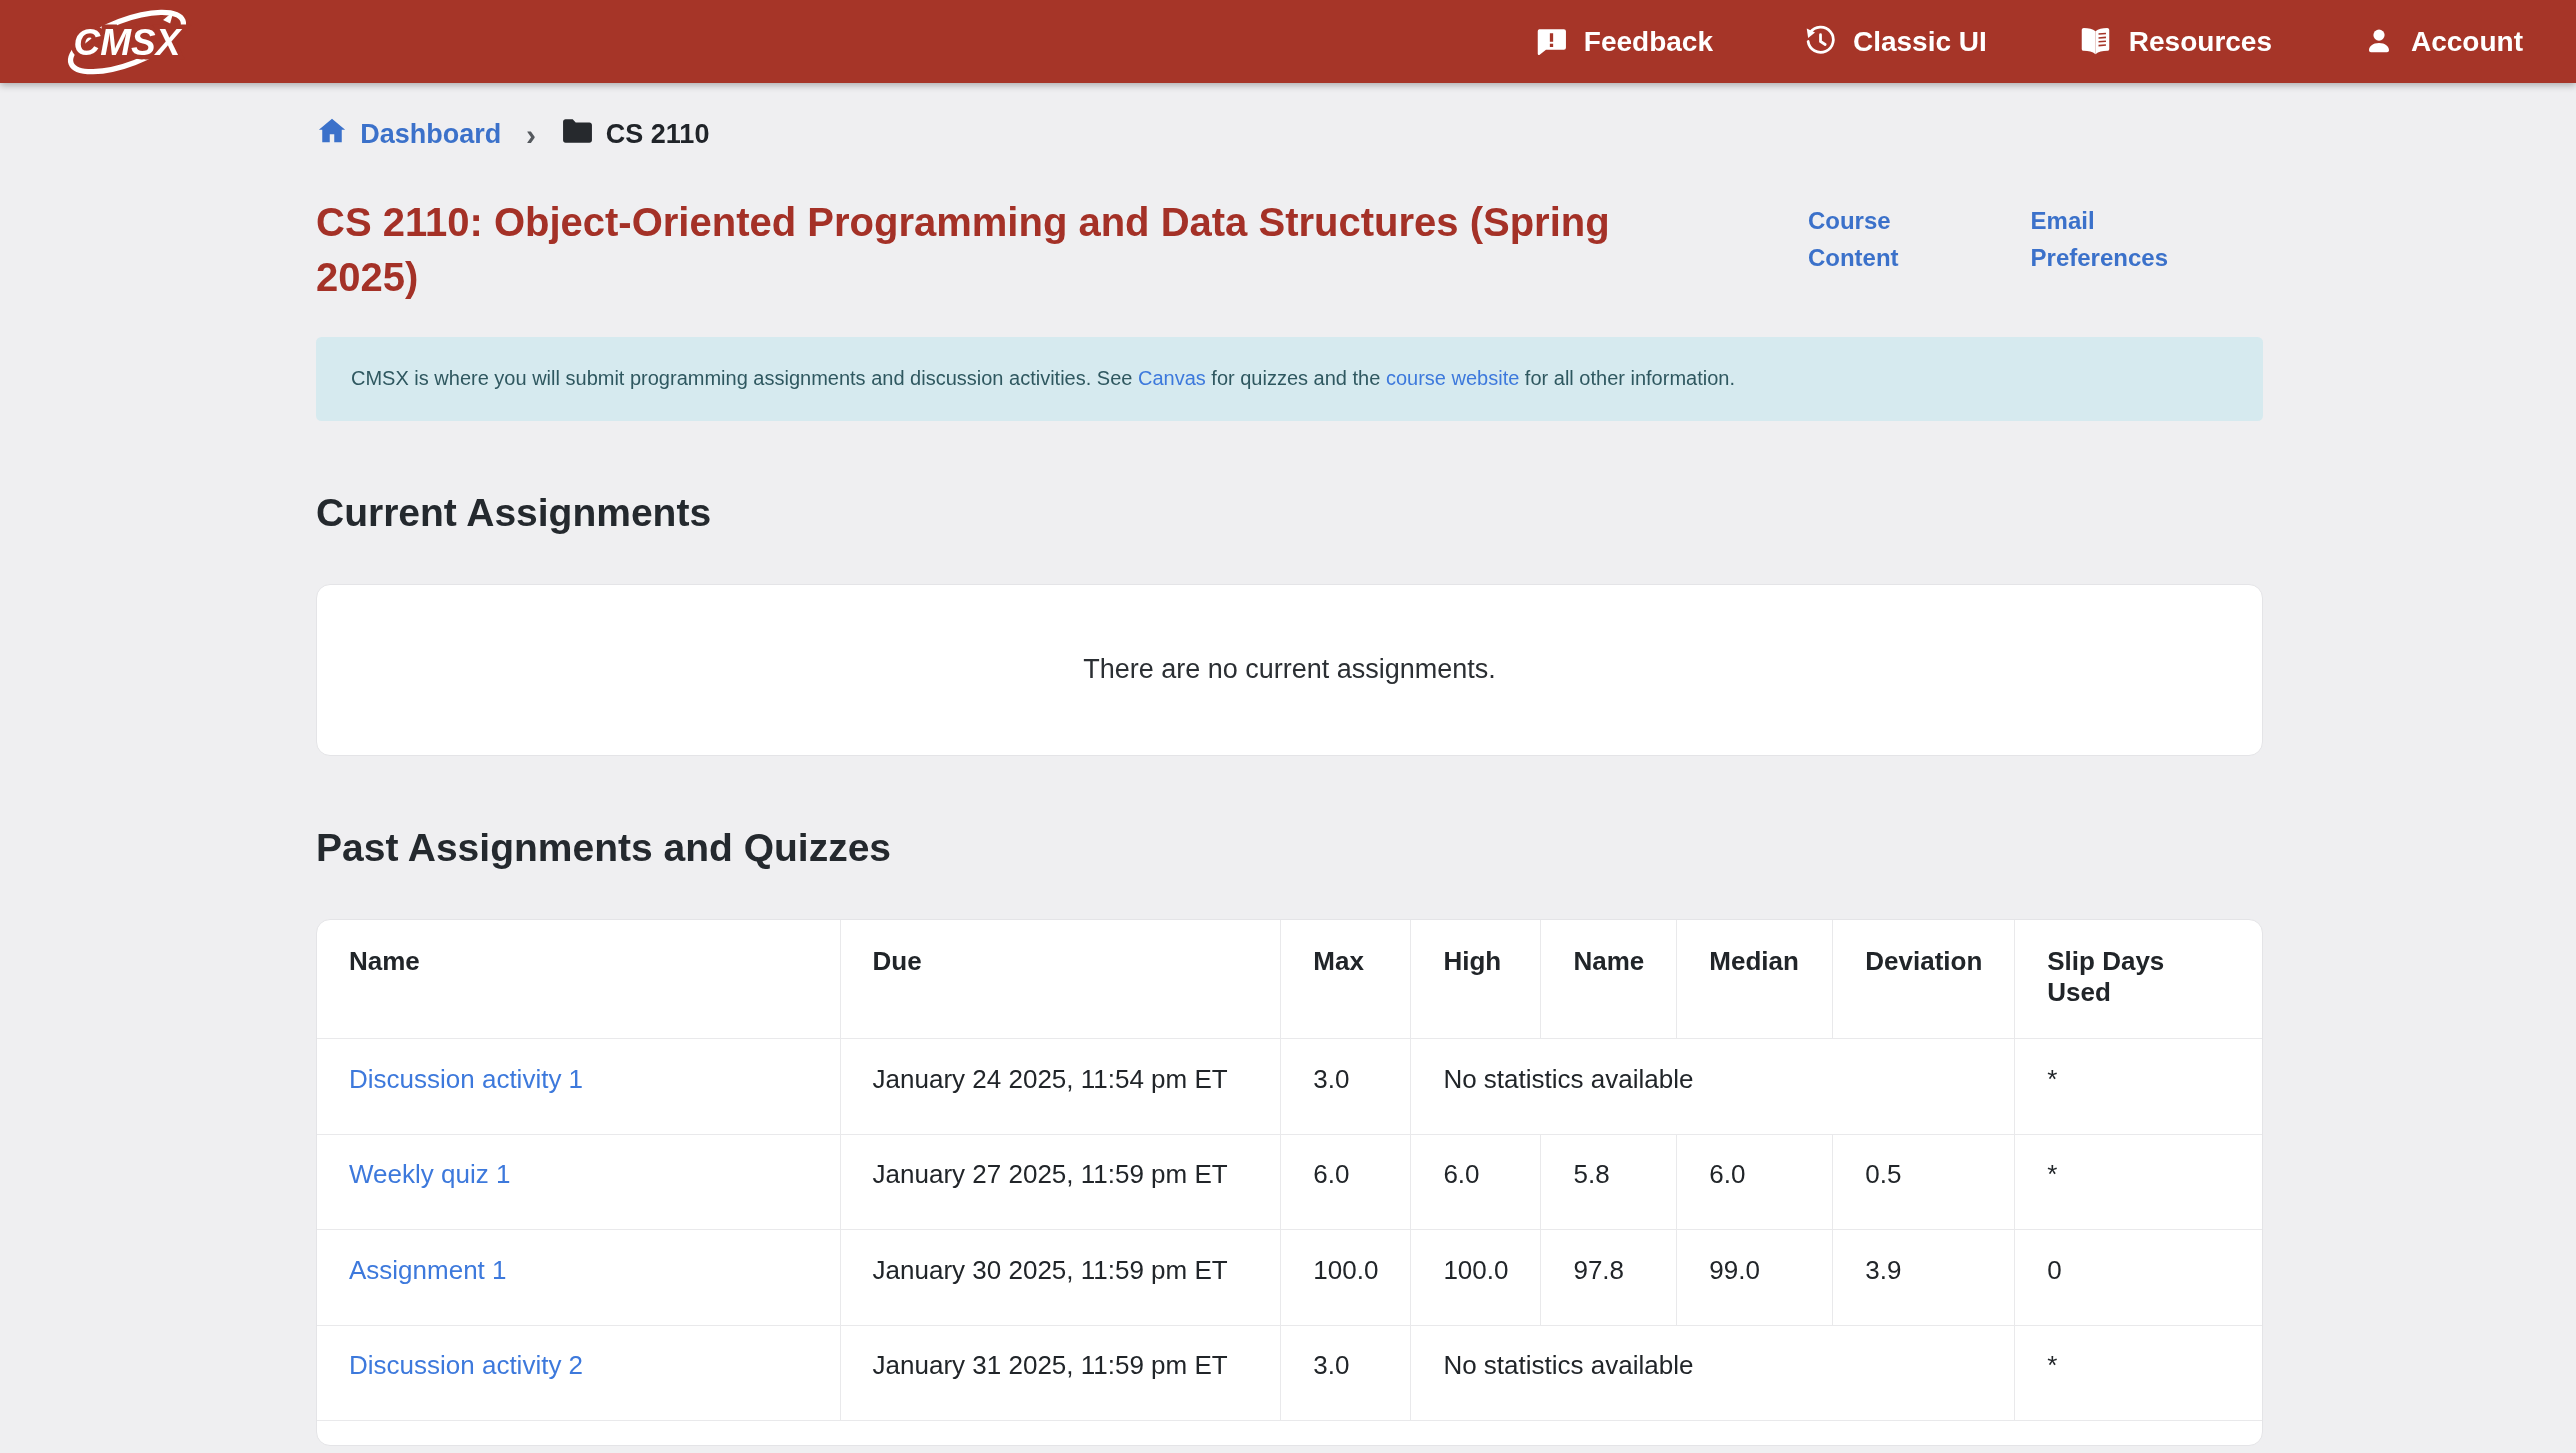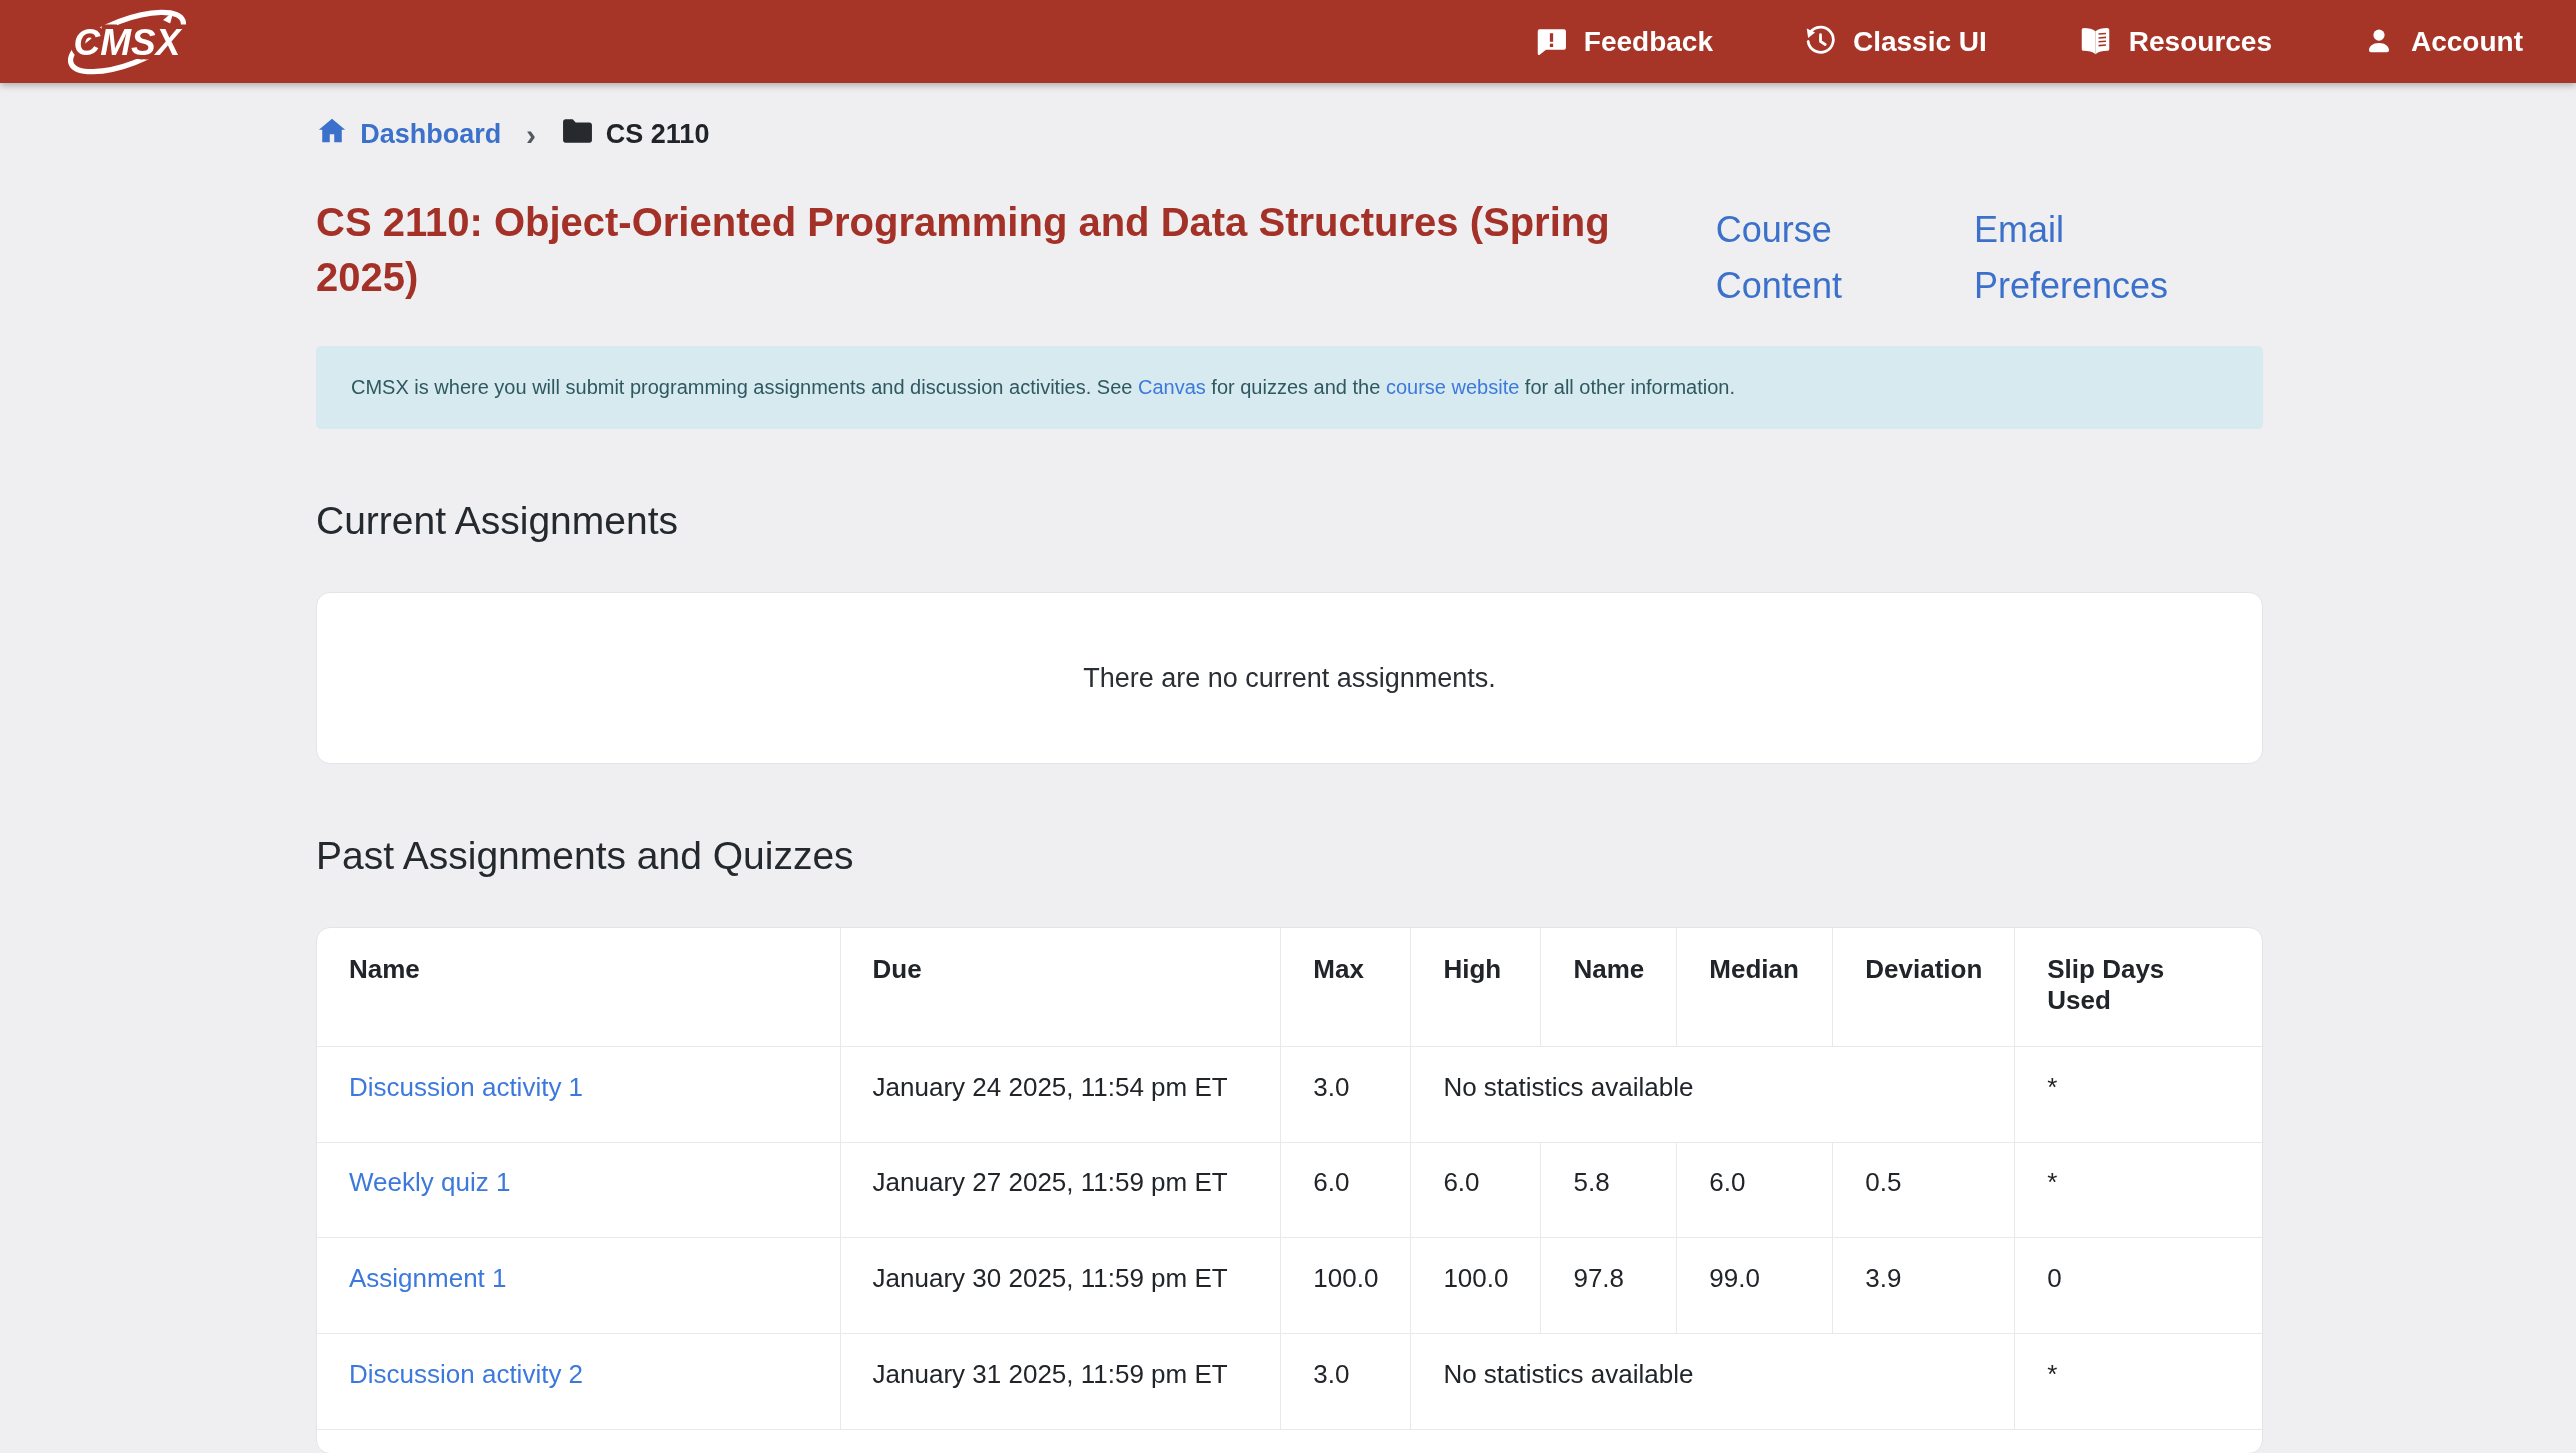--- a/index.html
+++ b/index.html
@@ -31,38 +31,38 @@
   
   .breadcrumb{display:flex;align-items:center;margin-top:33px;font-size:27px;}
   .crumb-home{display:flex;align-items:center;gap:12.3px;color:var(--accent-blue);font-weight:700;text-decoration:none;cursor:pointer;}
   .crumb-sep{color:#55595E;font-size:30px;margin:0 24.6px;font-weight:600;}
   .crumb-current{display:flex;align-items:center;gap:12.3px;font-weight:700;color:#202429;}
 
   
   .title-row{display:flex;margin-top:42px;}
   .course-title{width:1370px;font-size:40px;line-height:1.38;font-weight:700;color:var(--title-red);}
   .title-links{margin-left:auto;display:flex;gap:132px;padding-top:7px;padding-right:95px;}
-  .title-link{display:inline-block;width:min-content;font-size:36px;font-weight:400;line-height:1.55;
+  .title-link{display:inline-block;width:min-content;font-size:24px;font-weight:700;line-height:1.55;
               color:var(--accent-blue);text-decoration:none;cursor:pointer;white-space:pre-line;}
 
   
   .banner{margin-top:32px;background:var(--banner-bg);border-radius:5.3px;padding:26px 35px;
           font-size:20px;line-height:1.58;color:var(--banner-text);}
   .banner a{color:#3D79DC;text-decoration:none;cursor:pointer;}
 
   
   .grade-row{display:flex;align-items:center;margin-top:33px;}
   .grade-label{font-size:27px;color:var(--dark-text);}
   .grade-masked{font-size:27px;letter-spacing:1.8px;}
   .show-grade-btn{margin-left:24.6px;background:var(--accent-blue);color:#fff;border:none;border-radius:7px;
           width:230px;height:59px;font-family:inherit;font-size:24px;font-weight:500;letter-spacing:1.3px;
           box-shadow:0 7px 16px -5.3px rgba(59,113,202,.55),0 3.5px 8.8px -4.4px rgba(0,0,0,.25);cursor:pointer;}
 
   
-  .section-heading{font-size:39px;font-weight:400;color:#24292E;margin-top:70px;}
+  .section-heading{font-size:39px;font-weight:700;color:#24292E;margin-top:70px;}
 
   
   .card{background:#fff;border:0.9px solid var(--border);border-radius:14px;}
   .empty-card{margin-top:49px;height:172px;display:flex;align-items:center;justify-content:center;
               font-size:27px;color:#2B2F33;}
 
   
   .table-card{margin-top:49px;height:527px;overflow:hidden;}
   table{width:100%;border-collapse:collapse;font-size:26px;color:#212529;}
   th,td{border:0.9px solid #E9E9EB;text-align:left;vertical-align:top;}

